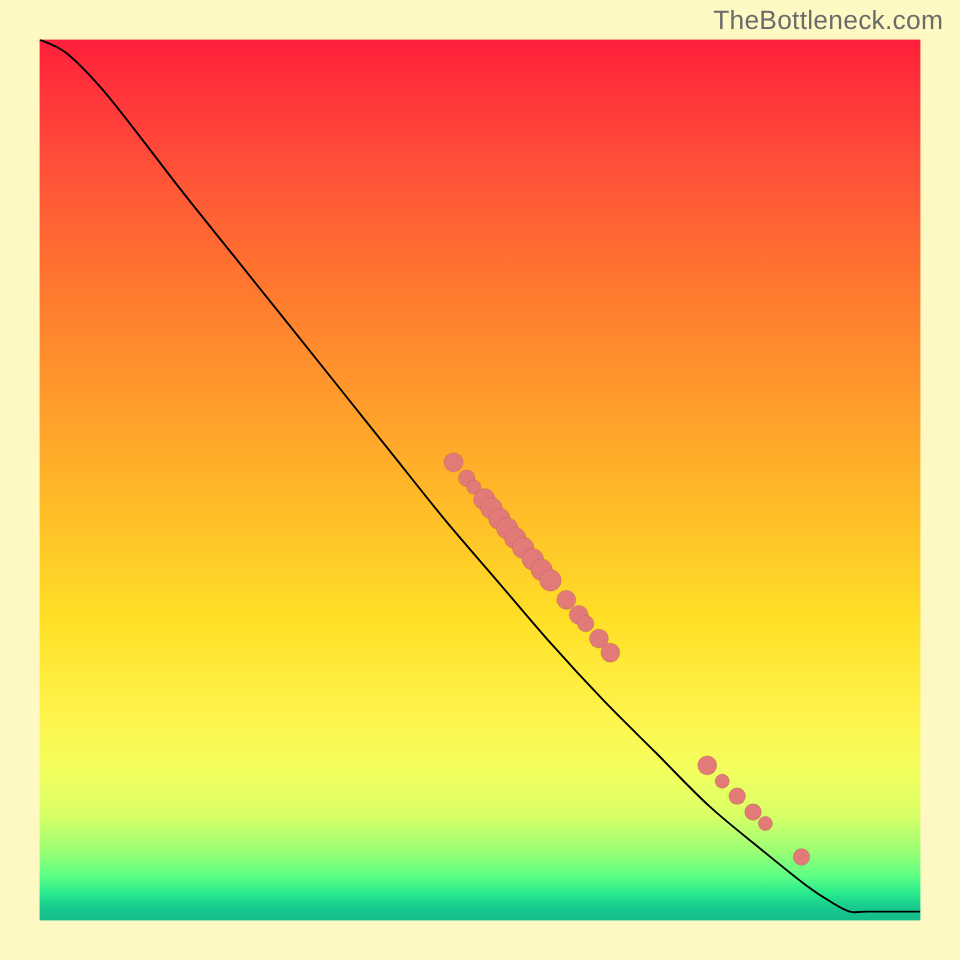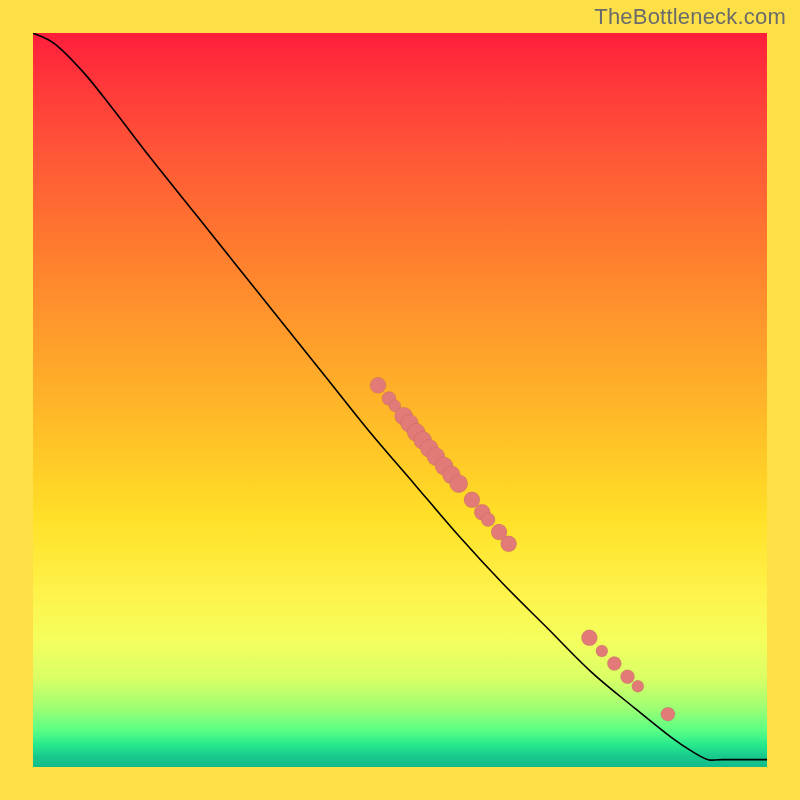--- a/index.html
+++ b/index.html
@@ -1,21 +1,21 @@
 <!DOCTYPE html>
 <html><head>
 <meta charset="utf-8">
 <style>
   * { margin: 0; padding: 0; box-sizing: border-box; }
   html, body { width: 800px; height: 800px; background: #000; overflow: hidden; }
   .frame {
     position: relative;
     width: 800px;
     height: 800px;
-    background: #fde047;
+    background: #fef9c3;
   }
   .watermark {
     position: absolute;
     top: 4px;
     right: 14px;
     font-family: Arial, Helvetica, sans-serif;
     font-size: 22px;
     font-weight: 500;
     color: #6b6b6b;
     letter-spacing: 0.2px;

